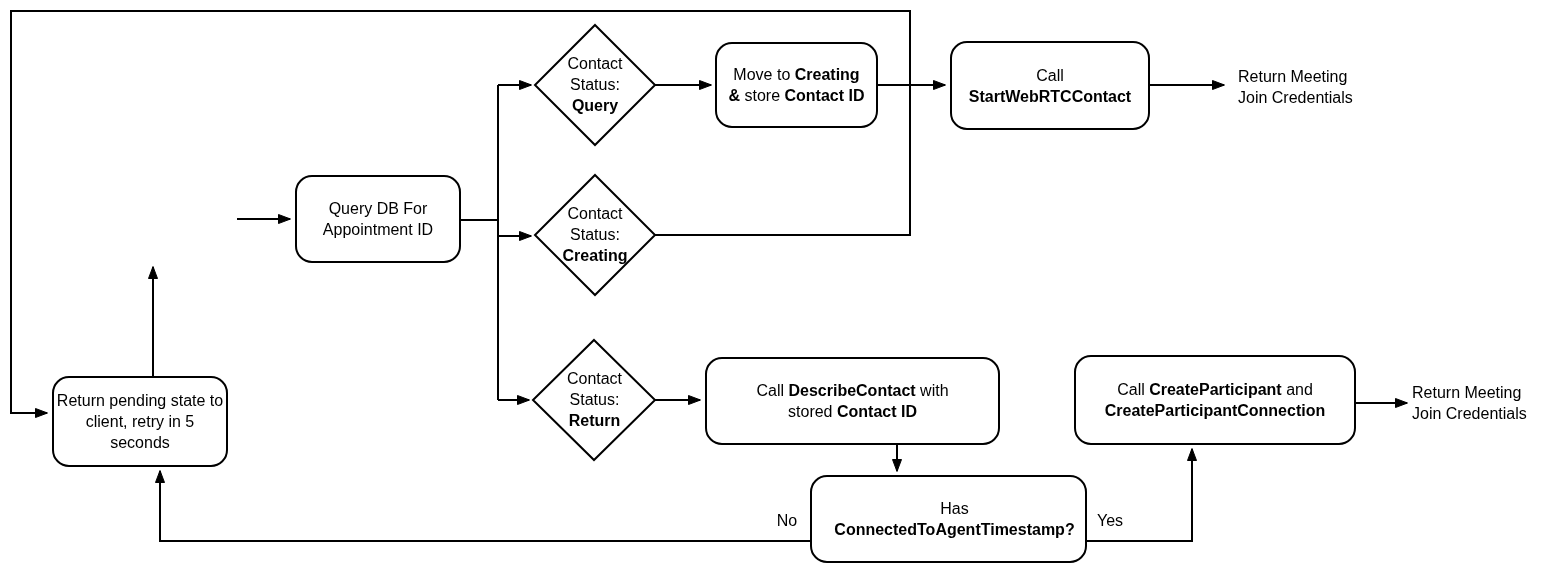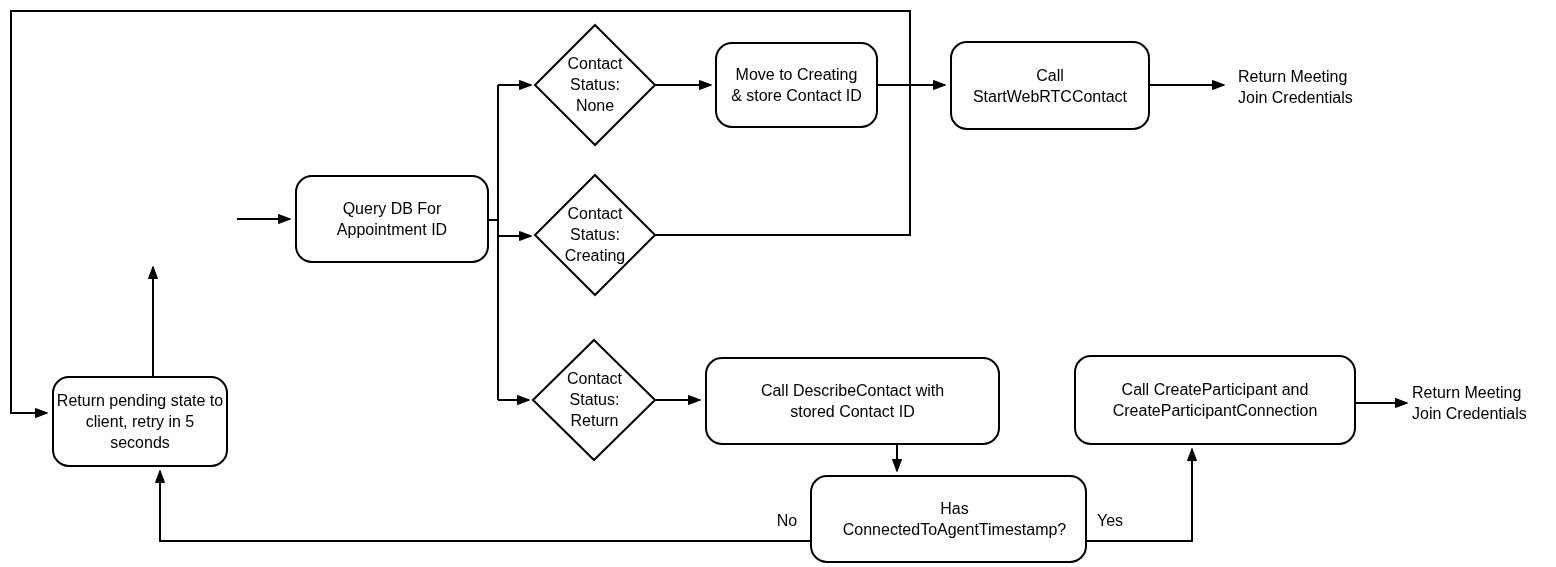--- a/index.html
+++ b/index.html
@@ -29,25 +29,25 @@
   .dlabel {
     position:absolute;
     text-align:center;
     line-height:21px;
   }
   .flabel {
     position:absolute;
     line-height:21px;
     white-space:nowrap;
   }
-  .b { font-weight:normal; }
+  .b { font-weight:bold; }
 
   
   #end_user          { left:72px;   top:175px; width:165px; height:88px; }
-  #query_db          { left:295px;  top:175px; width:194px; height:88px; }
+  #query_db          { left:295px;  top:175px; width:166px; height:88px; }
   #move_creating     { left:715px;  top:42px;  width:163px; height:86px; }
   #start_webrtc      { left:950px;  top:41px;  width:200px; height:89px; }
   #describe_contact  { left:705px;  top:357px; width:295px; height:88px;text-align:right; }
   #create_participant{ left:1050px; top:355px; width:282px; height:90px;margin-left:24px; }
   #return_pending    { left:52px;   top:376px; width:176px; height:91px; }
   #has_timestamp     { left:810px;  top:475px; width:277px; height:88px;padding-left:12px; }
 
   
   #lbl_none     { left:535px; top:53px;  width:120px; }
   #lbl_creating { left:535px; top:203px; width:120px; }
@@ -135,21 +135,21 @@
   </div>
 
   <div class="node" id="has_timestamp">
     <div>Has</div>
     <div class="b">ConnectedToAgentTimestamp?</div>
   </div>
 
   <div class="dlabel" id="lbl_none">
     <div>Contact</div>
     <div>Status:</div>
-    <div class="b">None</div>
+    <div class="b">Query</div>
   </div>
   <div class="dlabel" id="lbl_creating">
     <div>Contact</div>
     <div>Status:</div>
     <div class="b">Creating</div>
   </div>
   <div class="dlabel" id="lbl_created">
     <div>Contact</div>
     <div>Status:</div>
     <div class="b">Return</div>

